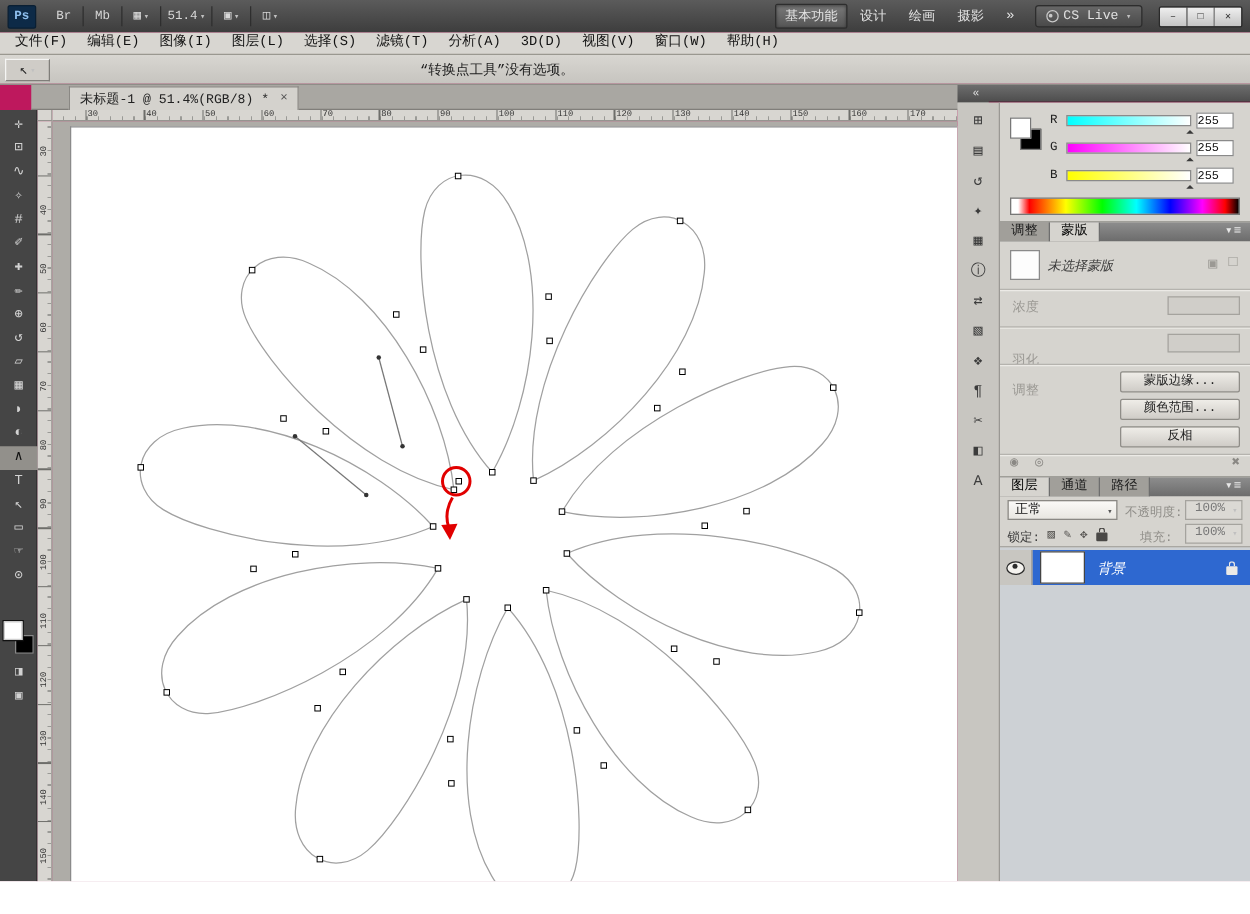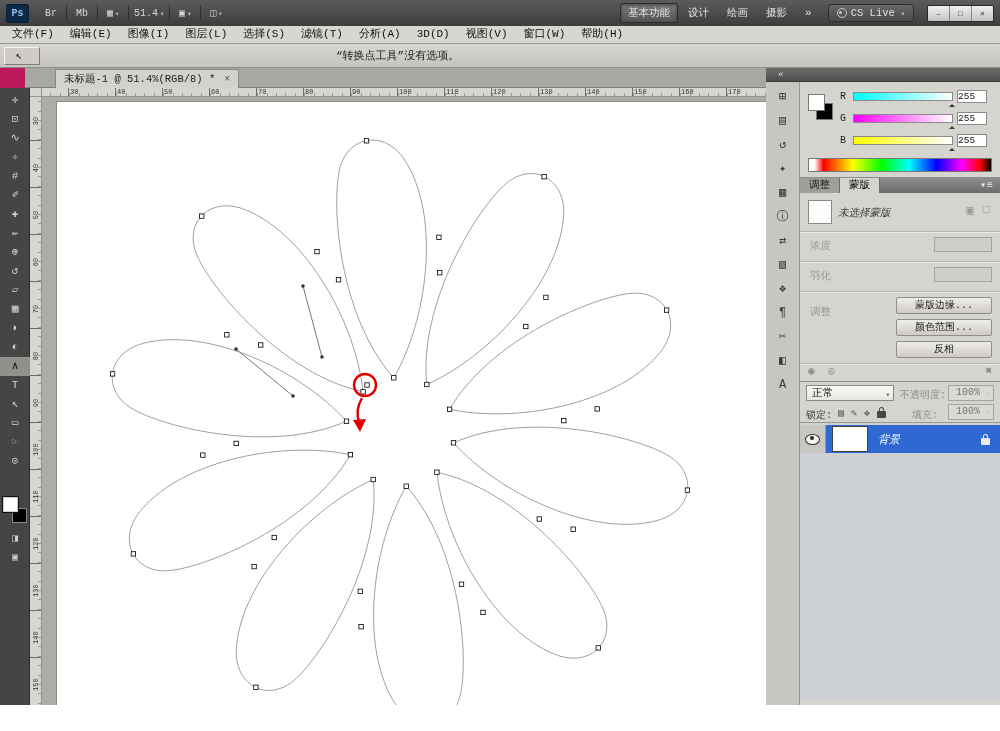--- a/index.html
+++ b/index.html
@@ -389,33 +389,39 @@
       <div class="mask-thumb"></div>
       <span class="mask-none">未选择蒙版</span>
       <div class="mask-type-icons">
         <span>▣</span>
         <span>□</span>
       </div>
       <div class="msep" style="top:38px;"></div>
       <span class="mlabel" style="top:46px;">浓度</span>
       <div class="mbox" style="top:44px;"></div>
       <div class="msep" style="top:68px;"></div>
-      <span class="mlabel" style="top:76px;">羽化</span>
+      <span class="mlabel" style="top:88px;">羽化</span>
       <div class="mbox" style="top:74px;"></div>
       <div class="msep" style="top:98px;"></div>
       <span class="mlabel" style="top:112px;">调整</span>
       <div class="mbtn" style="top:104px;">蒙版边缘...</div>
       <div class="mbtn" style="top:126px;">颜色范围...</div>
       <div class="mbtn" style="top:148px;">反相</div>
       <div class="msep" style="top:170px;"></div>
       <span class="mficon" style="left:8px;">◉</span>
       <span class="mficon" style="left:28px;">◎</span>
       <span class="mficon" style="right:8px;">✖</span>
     </div>
 
+    <div class="pgroup-tabs">
+      <span class="ptab active">图层</span>
+      <span class="ptab">通道</span>
+      <span class="ptab">路径</span>
+      <span class="pmenu"></span>
+    </div>
     <div class="layers-controls">
       <div class="blend-select">
         <span>正常</span>
         <span class="caret"></span>
       </div>
       <span class="dim-label" style="left:100px;top:6px;">不透明度:</span>
       <div class="val-box" style="top:3px;">
         <span>100%</span>
         <span class="caret"></span>
       </div>

